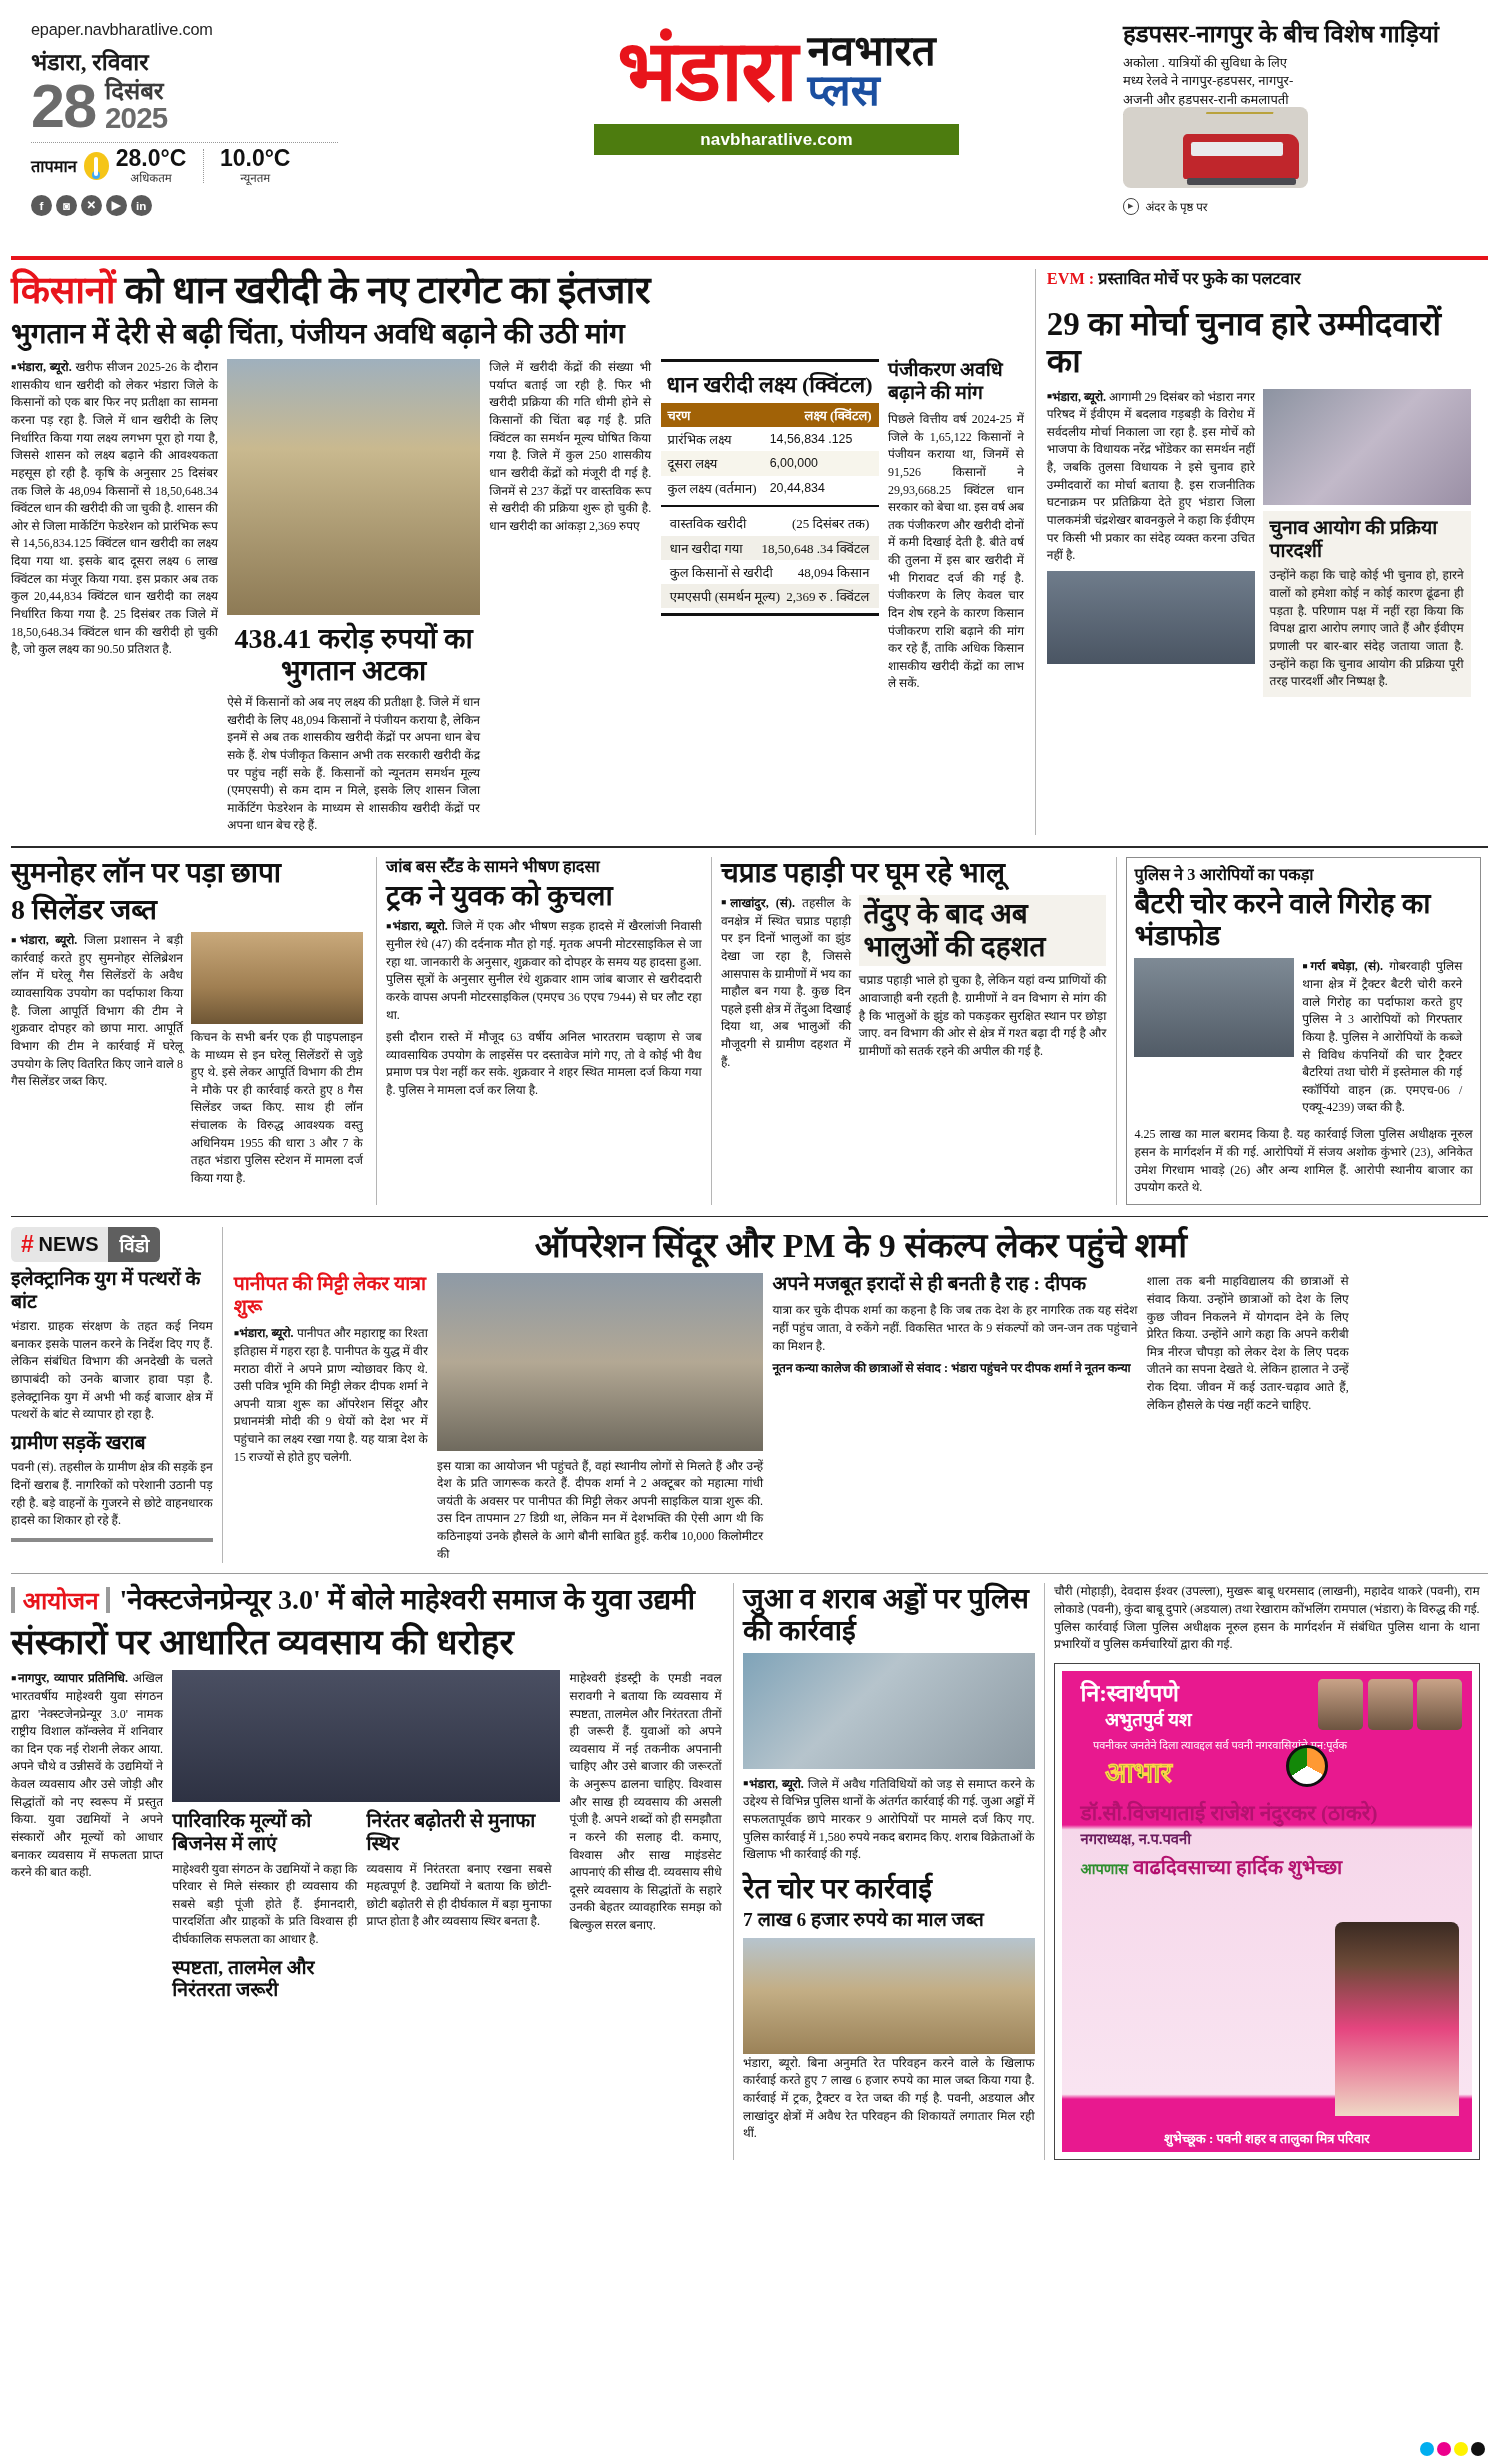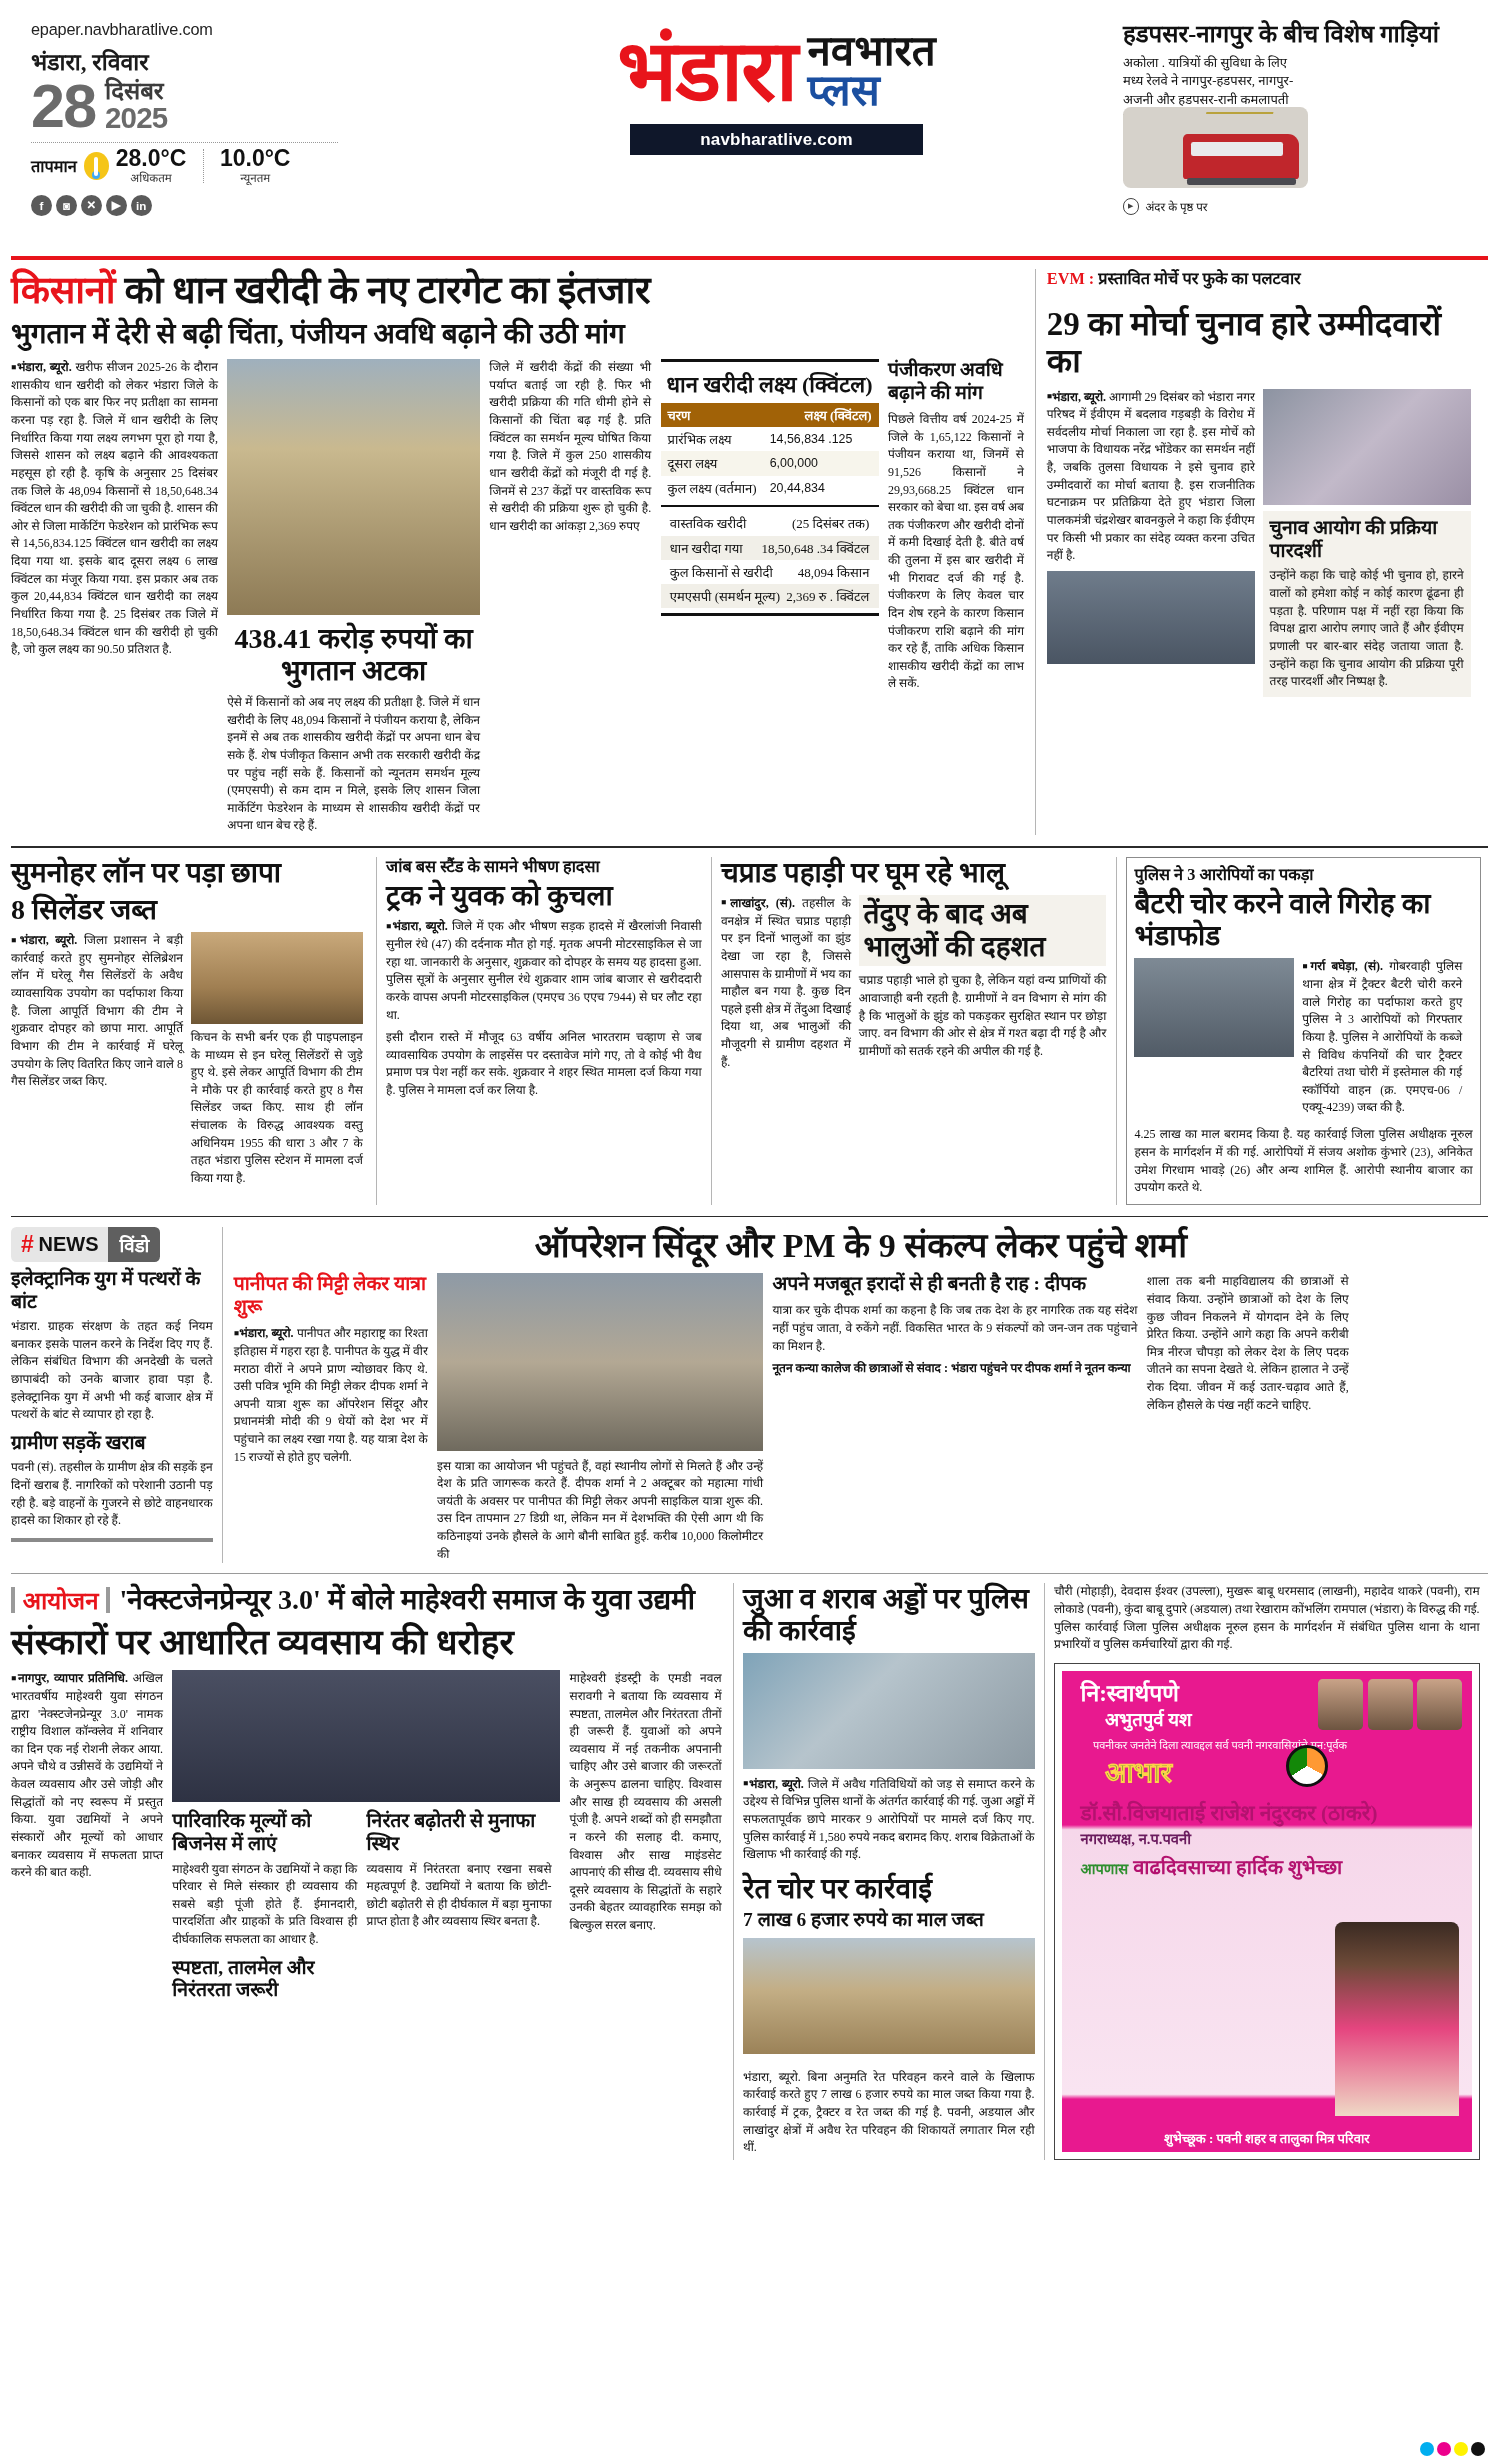--- a/index.html
+++ b/index.html
@@ -35,21 +35,21 @@
   .soc { width: 21px; height: 21px; border-radius: 50%; background: #5a5a5a; color: #fff;
          font-family: "Liberation Sans", sans-serif; font-size: 11.6px; font-weight: bold;
          display: flex; align-items: center; justify-content: center; }
 
   .mh-center { flex: 1; text-align: center; padding-top: 11px; }
   .logo-row { display: flex; align-items: center; justify-content: center; gap: 11px; }
   .logo-main { font-size: 85px; font-weight: bold; color: #e8141b; line-height: .95; letter-spacing: -1.6px; }
   .logo-sub { text-align: left; line-height: .92; }
   .logo-nb { font-size: 42px; font-weight: bold; color: #141414; }
   .logo-plus { font-size: 43px; font-weight: bold; color: #1b4fa0; }
-  .site-bar { margin: 12.4px auto 0 auto; width: 293px; background: #0f172a; color: #fff;
+  .site-bar { margin: 12.4px auto 0 auto; width: 365px; background: #4d7c0f; color: #fff;
               font-family: "Liberation Sans", sans-serif; font-size: 17px; font-weight: bold;
               padding: 5.4px 0; letter-spacing: 0.2px; }
 
   .mh-right { width: 365px; padding-right: 4.7px; }
   .mh-right h3 { font-size: 24px; font-weight: bold; line-height: 1.18; }
   .mh-right p { font-size: 13px; line-height: 1.42; margin-top: 5.4px; width: 178px; }
   .train-wrap { position: relative; height: 84px; margin-top: -57px; }
   .train-img { position: absolute; right: 0; top: 0; width: 185px; height: 81px; border-radius: 7.8px;
                background: linear-gradient(160deg,#eef1f6 0%,#dfe6ee 55%,#cfd8e3 100%); overflow: hidden; }
   .loco { position:absolute; right:9.3px; bottom:9.3px; width:116px; height:45px; background:#c0262c; border-radius:4.7px 11px 3.1px 3.1px; }
@@ -492,21 +492,21 @@
     <div style="width:310px; padding:0 9.3px;">
       <div class="hl-l">जुआ व शराब अड्डों पर पुलिस की कार्रवाई</div>
       <div class="ph cards" style="height:116px; margin-top:6.2px;"></div>
       <div class="body" style="margin-top:6.2px;">
         <p><span class="sq dateline">भंडारा, ब्यूरो.</span>
            <span>जिले में अवैध गतिविधियों को जड़ से समाप्त करने के उद्देश्य से विभिन्न पुलिस थानों के अंतर्गत कार्रवाई की गई. जुआ अड्डों में सफलतापूर्वक छापे मारकर 9 आरोपियों पर मामले दर्ज किए गए. पुलिस कार्रवाई में 1,580 रुपये नकद बरामद किए. शराब विक्रेताओं के खिलाफ भी कार्रवाई की गई.</span></p>
       </div>
       <div class="hl-m" style="margin-top:9.3px;">रेत चोर पर कार्रवाई</div>
       <div class="hl-s" style="margin-top:3.1px;">7 लाख 6 हजार रुपये का माल जब्त</div>
       <div class="ph sand" style="height:116px; margin-top:6.2px;"></div>
-      <div class="body" style="margin-top:15px;">भंडारा, ब्यूरो. बिना अनुमति रेत परिवहन करने वाले के खिलाफ कार्रवाई करते हुए 7 लाख 6 हजार रुपये का माल जब्त किया गया है. कार्रवाई में ट्रक, ट्रैक्टर व रेत जब्त की गई है. पवनी, अडयाल और लाखांदुर क्षेत्रों में अवैध रेत परिवहन की शिकायतें लगातार मिल रही थीं.</div>
+      <div class="body" style="margin-top:1px;">भंडारा, ब्यूरो. बिना अनुमति रेत परिवहन करने वाले के खिलाफ कार्रवाई करते हुए 7 लाख 6 हजार रुपये का माल जब्त किया गया है. कार्रवाई में ट्रक, ट्रैक्टर व रेत जब्त की गई है. पवनी, अडयाल और लाखांदुर क्षेत्रों में अवैध रेत परिवहन की शिकायतें लगातार मिल रही थीं.</div>
     </div>
 
     <div class="vline"></div>
 
     <div style="width:435px; padding-left:9.3px;">
       <div class="body">चौरी (मोहाड़ी), देवदास ईश्वर (उपल्ला), मुखरू बाबू धरमसाद (लाखनी), महादेव थाकरे (पवनी), राम लोकाडे (पवनी), कुंदा बाबू दुपारे (अडयाल) तथा रेखाराम कोंभलिंग रामपाल (भंडारा) के विरुद्ध की गई. पुलिस कार्रवाई जिला पुलिस अधीक्षक नूरुल हसन के मार्गदर्शन में संबंधित पुलिस थाना के थाना प्रभारियों व पुलिस कर्मचारियों द्वारा की गई.</div>
 
       <div class="ad" style="height:497px; margin-top:9.3px;">
         <div class="ad-inner">
           <div class="ad-faces">

